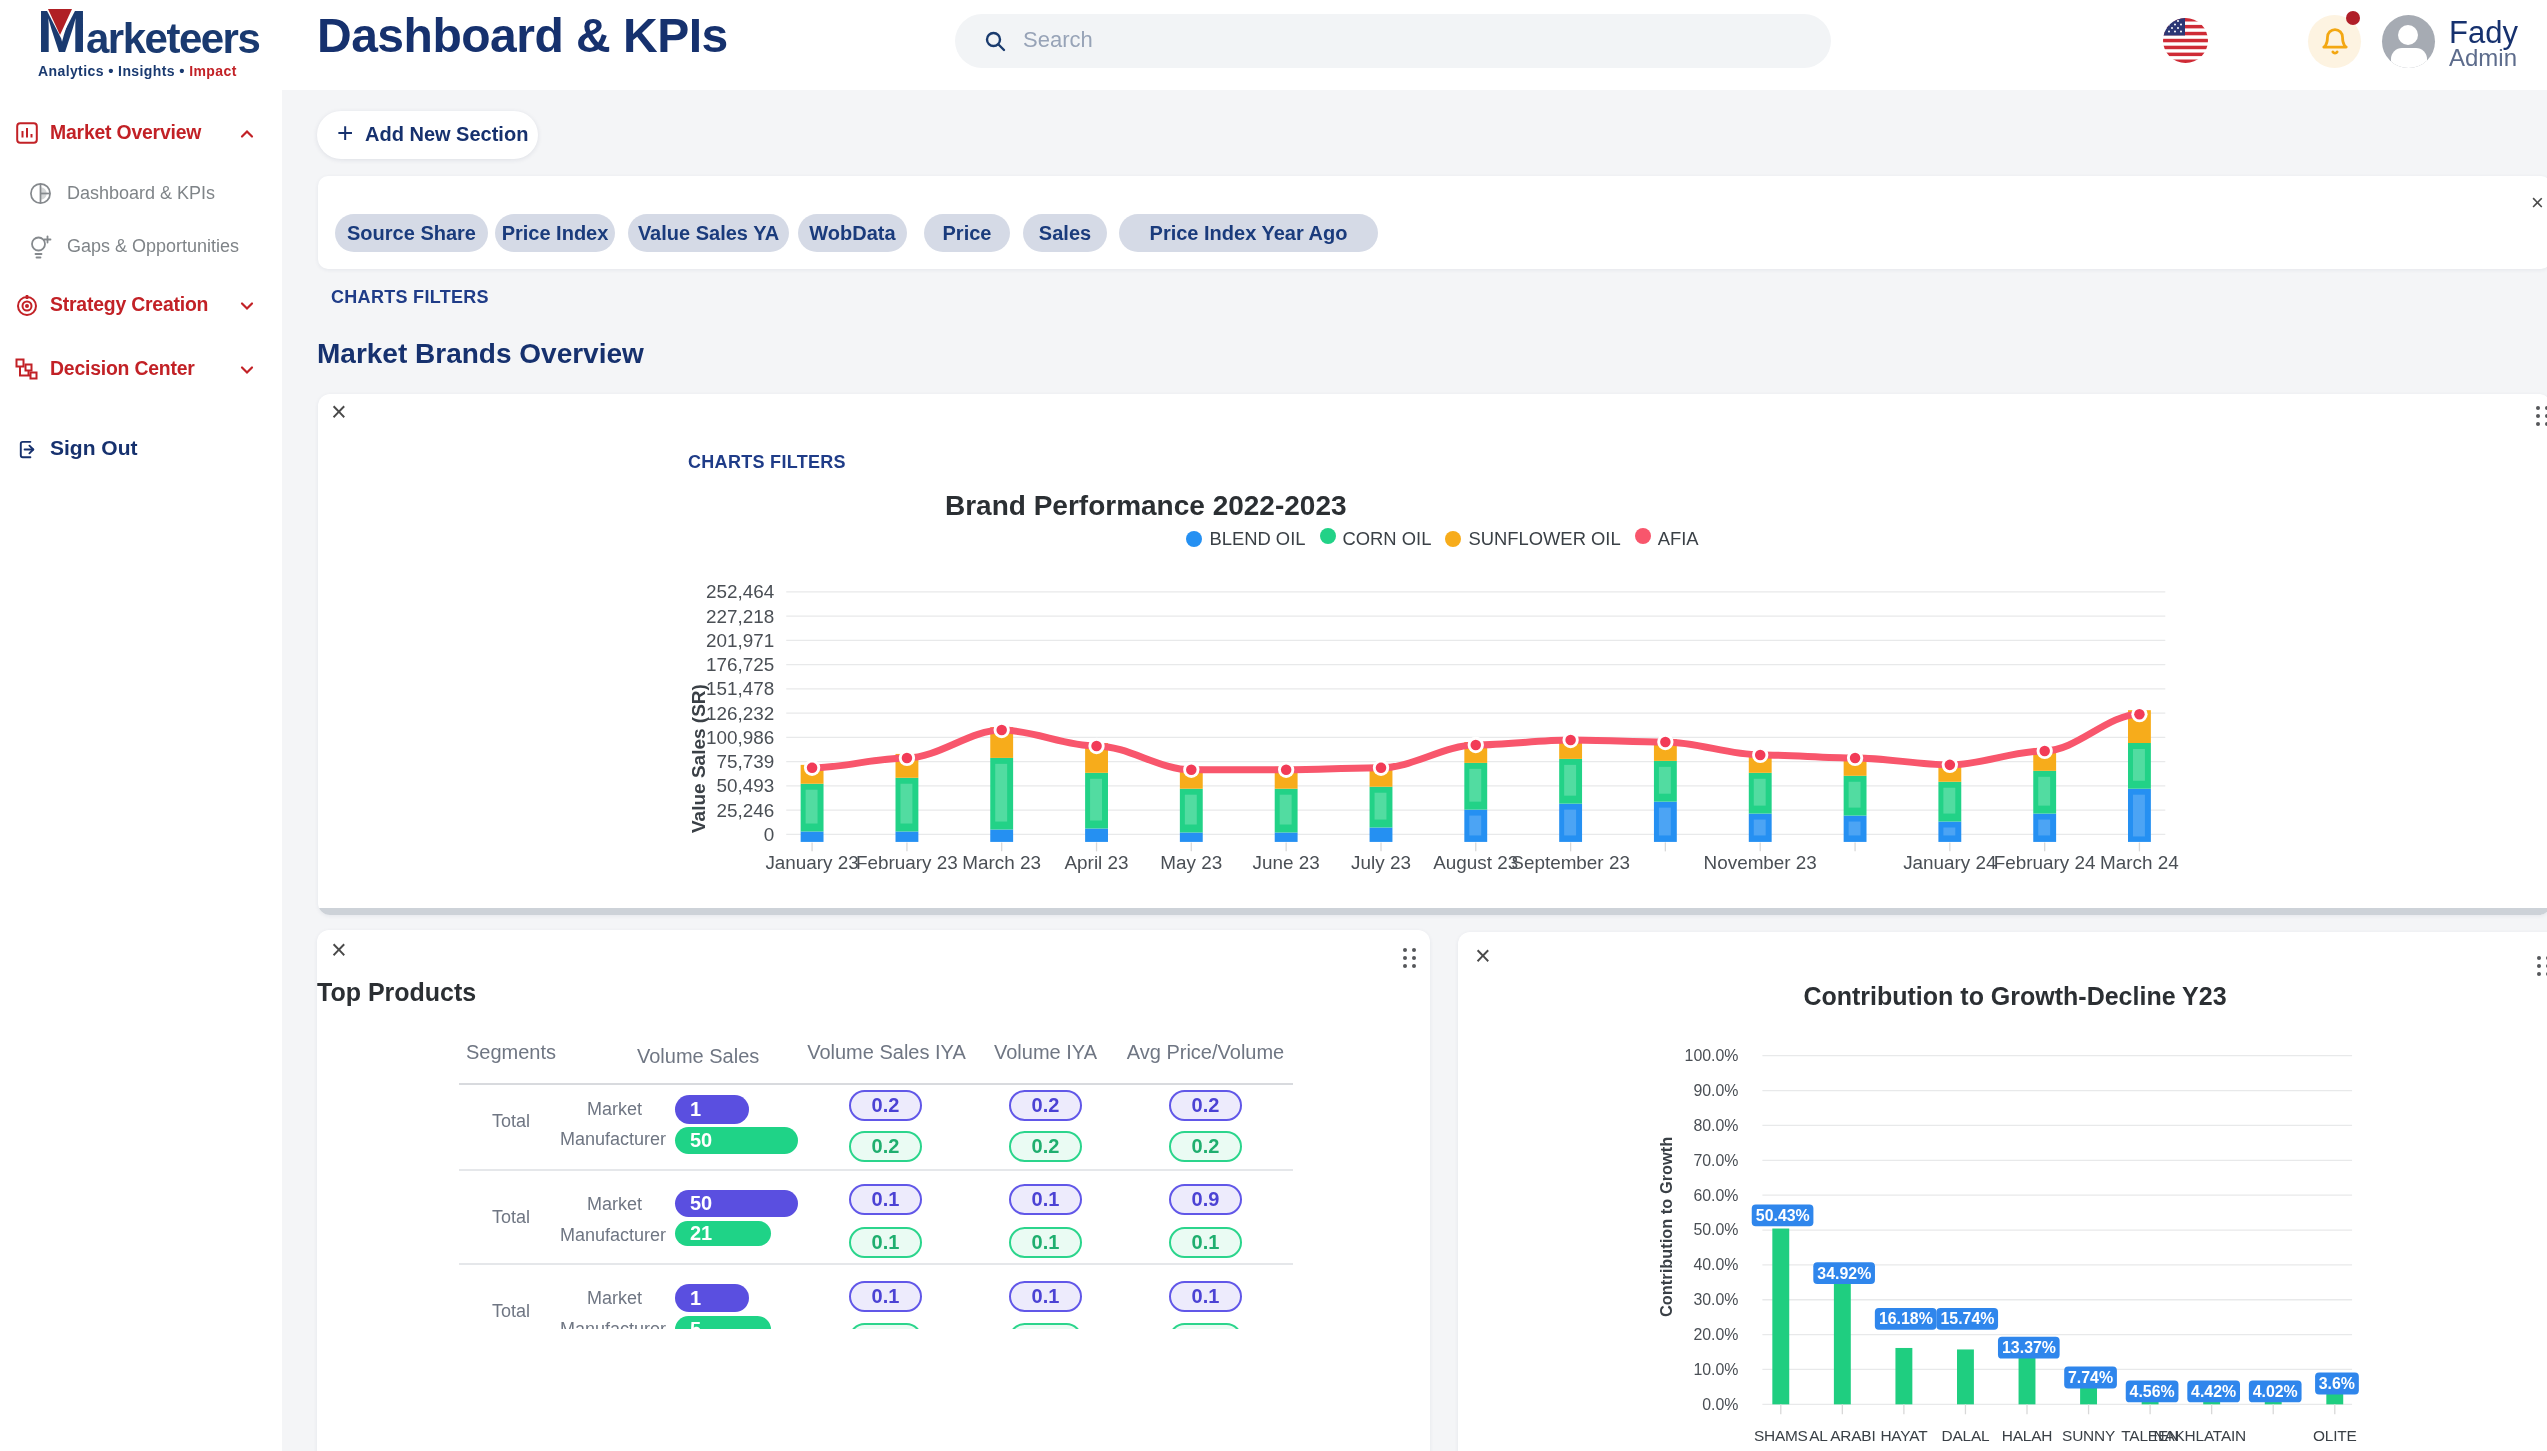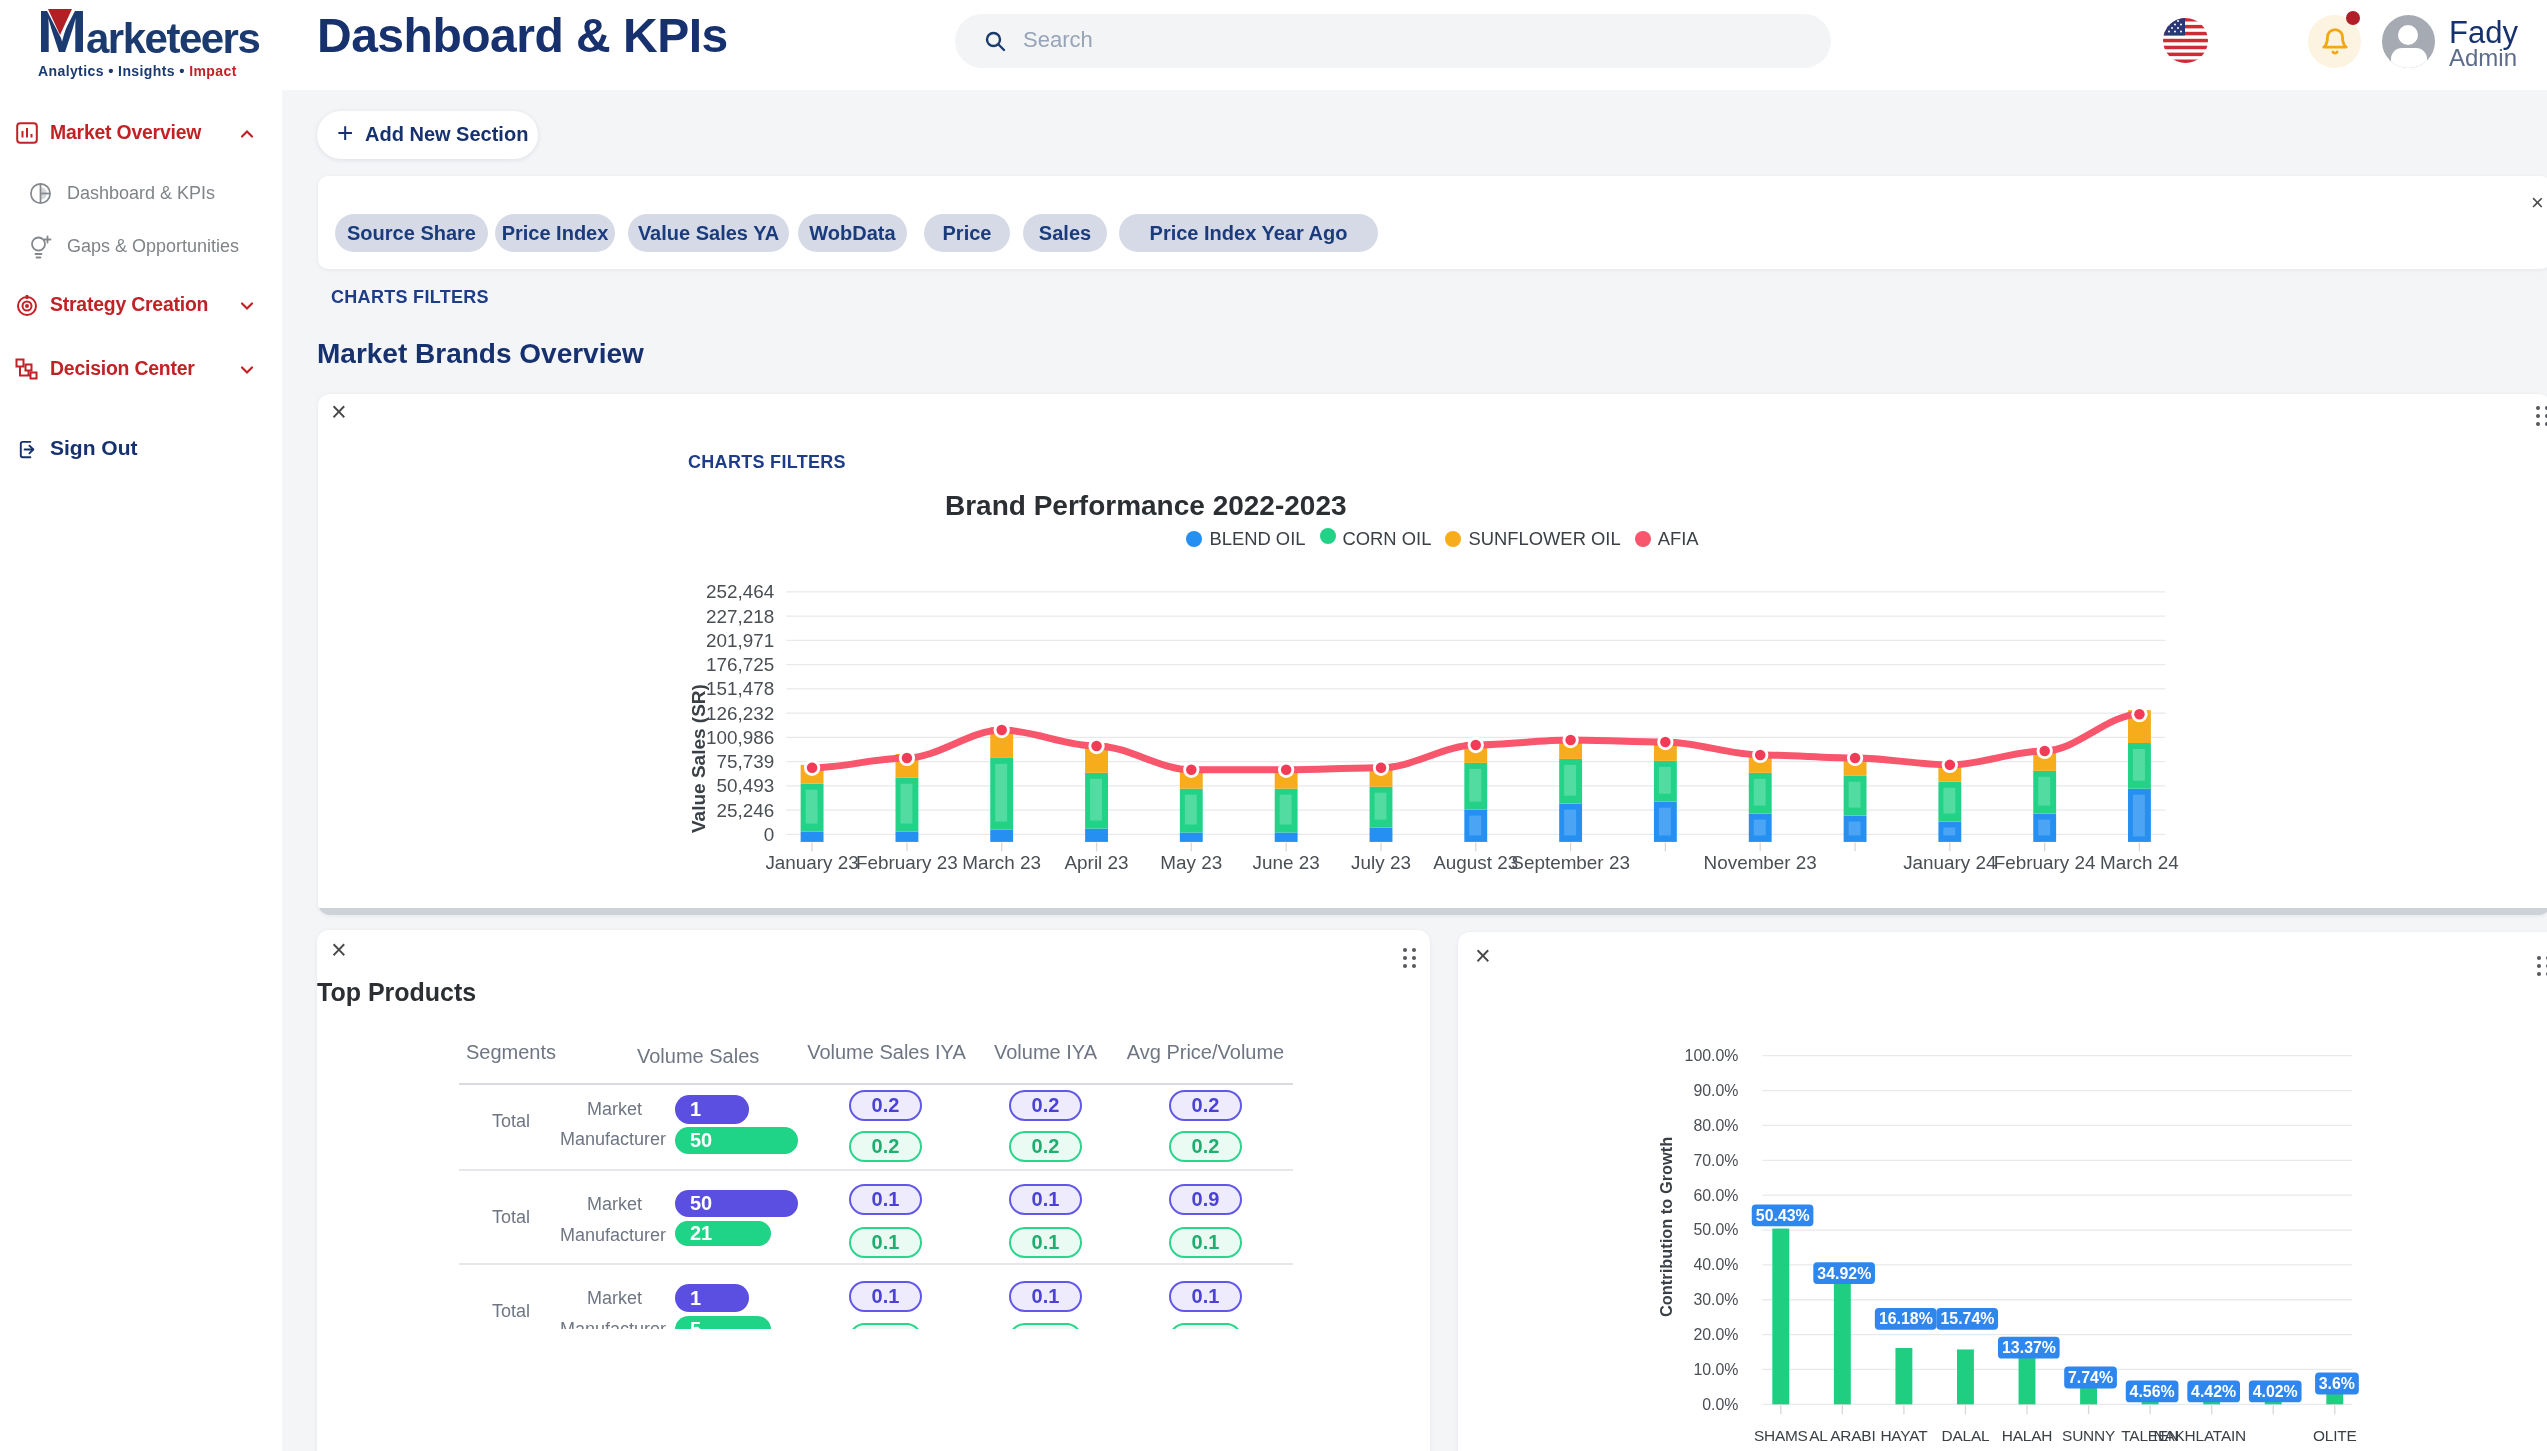--- a/index.html
+++ b/index.html
@@ -163,21 +163,21 @@
       <i></i>
       <i></i>
       <i></i>
     </div>
   <div class="abs" style="left:370px;top:58px;font-size:18px;font-weight:600;color:#1f3c88;letter-spacing:0.3px">CHARTS FILTERS</div>
   <div class="abs" style="left:627px;top:96px;width:995px;font-size:28px;font-weight:700;color:#2b2f33">Brand Performance 2022-2023</div>
   <div class="abs" style="left:627px;top:134px;width:995px;display:flex;justify-content:center;align-items:center;gap:14px;font-size:18.4px;color:#3a4046">
     <span style="display:flex;align-items:center;gap:7px"><i style="width:16px;height:16px;border-radius:50%;background:#2590f2"></i>BLEND OIL</span>
     <span style="display:flex;align-items:flex-start;gap:7px"><i style="width:16px;height:16px;border-radius:50%;background:#22d287"></i>CORN OIL</span>
     <span style="display:flex;align-items:center;gap:7px"><i style="width:16px;height:16px;border-radius:50%;background:#f7ac1b"></i>SUNFLOWER OIL</span>
-    <span style="display:flex;align-items:center;gap:7px"><i style="width:16px;height:16px;border-radius:50%;background:#f8566c"></i>AFIA</span>
+    <span style="display:flex;gap:7px"><i style="width:16px;height:16px;border-radius:50%;background:#f8566c"></i>AFIA</span>
   </div>
   <div class="abs" style="font-size:19px;font-weight:700;color:#3a4046;transform:rotate(-90deg);transform-origin:left top;white-space:nowrap;left:370px;top:439px">Value Sales (SR)</div>
 <svg class="abs" style="left:0;top:0" width="2233" height="521" viewBox="0 0 2244 524">
       <line x1="470" y1="443.0" x2="1857" y2="443.0" stroke="#e8e9ea" stroke-width="1.3"></line>
       <text x="458" y="449.5" text-anchor="end" font-size="19" fill="#4a4f55">0</text>
       <line x1="470" y1="418.6" x2="1857" y2="418.6" stroke="#e8e9ea" stroke-width="1.3"></line>
       <text x="458" y="425.1" text-anchor="end" font-size="19" fill="#4a4f55">25,246</text>
       <line x1="470" y1="394.2" x2="1857" y2="394.2" stroke="#e8e9ea" stroke-width="1.3"></line>
       <text x="458" y="400.7" text-anchor="end" font-size="19" fill="#4a4f55">50,493</text>
       <line x1="470" y1="369.8" x2="1857" y2="369.8" stroke="#e8e9ea" stroke-width="1.3"></line>
@@ -386,20 +386,21 @@
 <div class="card" style="left:1458px;top:932px;width:1104px;height:535px;border-radius:12px;overflow:hidden">
   <div class="x" style="left:17px;top:11px">×</div>
   <div class="dots" style="left:1079px;top:24px">
       <i></i>
       <i></i>
       <i></i>
       <i></i>
       <i></i>
       <i></i>
     </div>
+  <div class="abs" style="left:159px;top:50px;width:796px;text-align:center;font-size:25px;font-weight:700;color:#2b2f33">Contribution to Growth-Decline Y23</div>
   <div class="abs" style="font-size:16.4px;font-weight:700;color:#3a4046;transform:rotate(-90deg);transform-origin:left top;white-space:nowrap;left:199px;top:385px">Contribution to Growth</div>
 <svg class="abs" style="left:0;top:0" width="1104" height="535" viewBox="0 0 1110 538">
       <line x1="306" y1="475.0" x2="899" y2="475.0" stroke="#e8e9ea" stroke-width="1.3"></line>
       <text x="282" y="480.5" text-anchor="end" font-size="16" fill="#4a4f55">0.0%</text>
       <line x1="306" y1="439.9" x2="899" y2="439.9" stroke="#e8e9ea" stroke-width="1.3"></line>
       <text x="282" y="445.4" text-anchor="end" font-size="16" fill="#4a4f55">10.0%</text>
       <line x1="306" y1="404.9" x2="899" y2="404.9" stroke="#e8e9ea" stroke-width="1.3"></line>
       <text x="282" y="410.4" text-anchor="end" font-size="16" fill="#4a4f55">20.0%</text>
       <line x1="306" y1="369.8" x2="899" y2="369.8" stroke="#e8e9ea" stroke-width="1.3"></line>
       <text x="282" y="375.3" text-anchor="end" font-size="16" fill="#4a4f55">30.0%</text>

